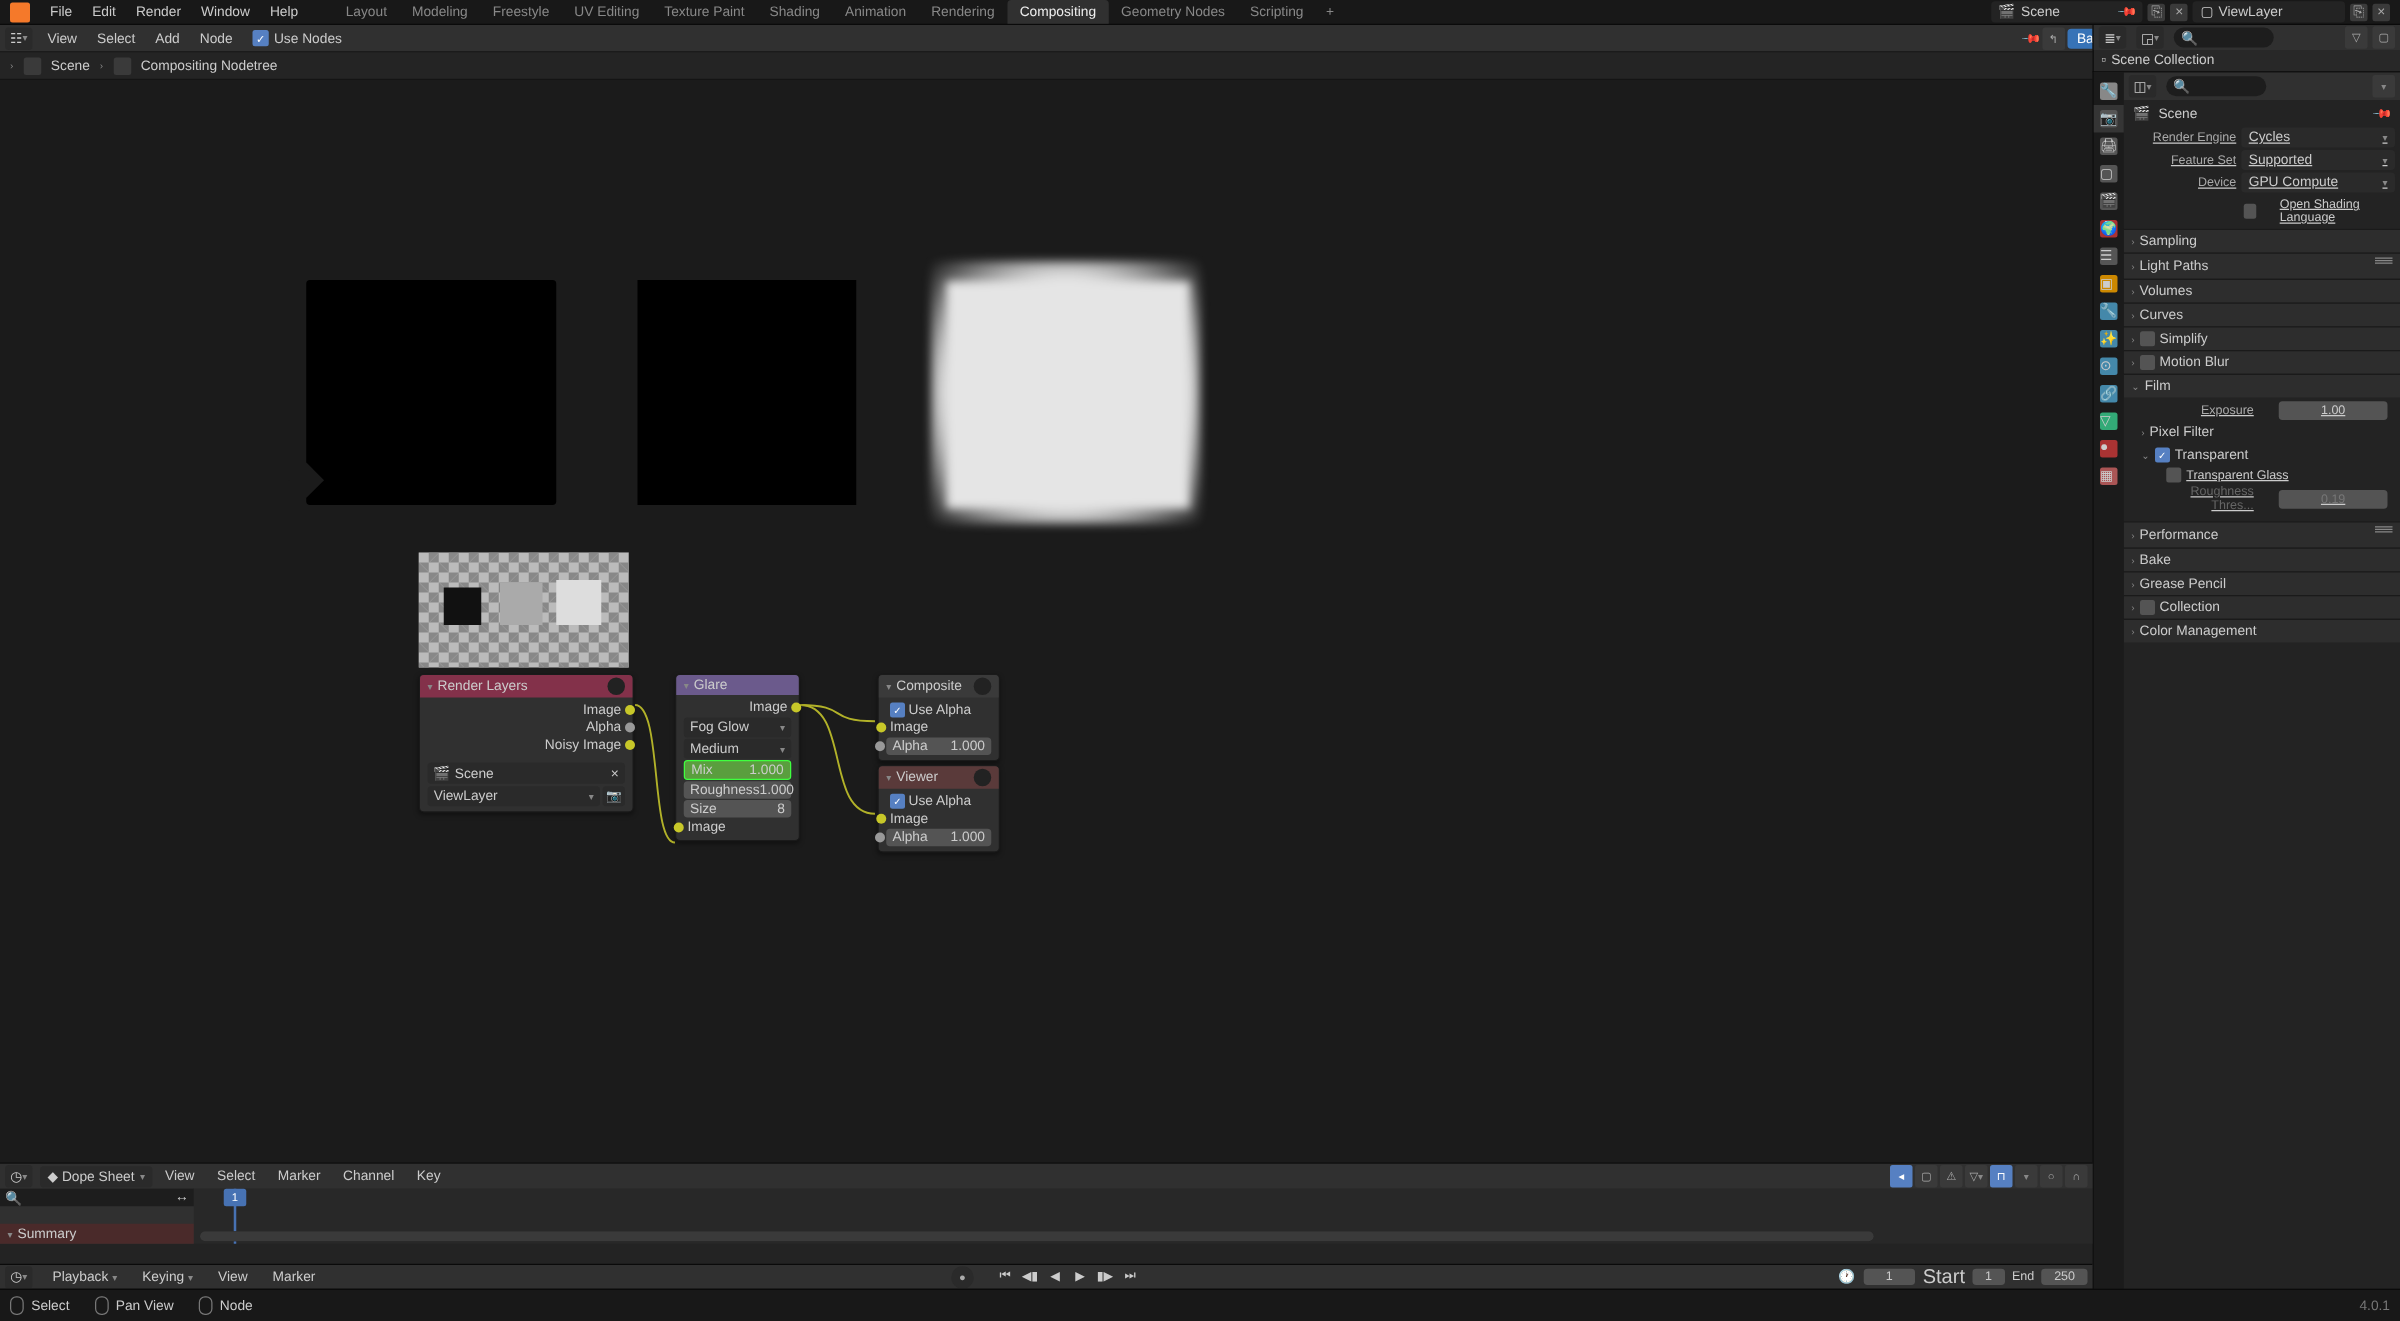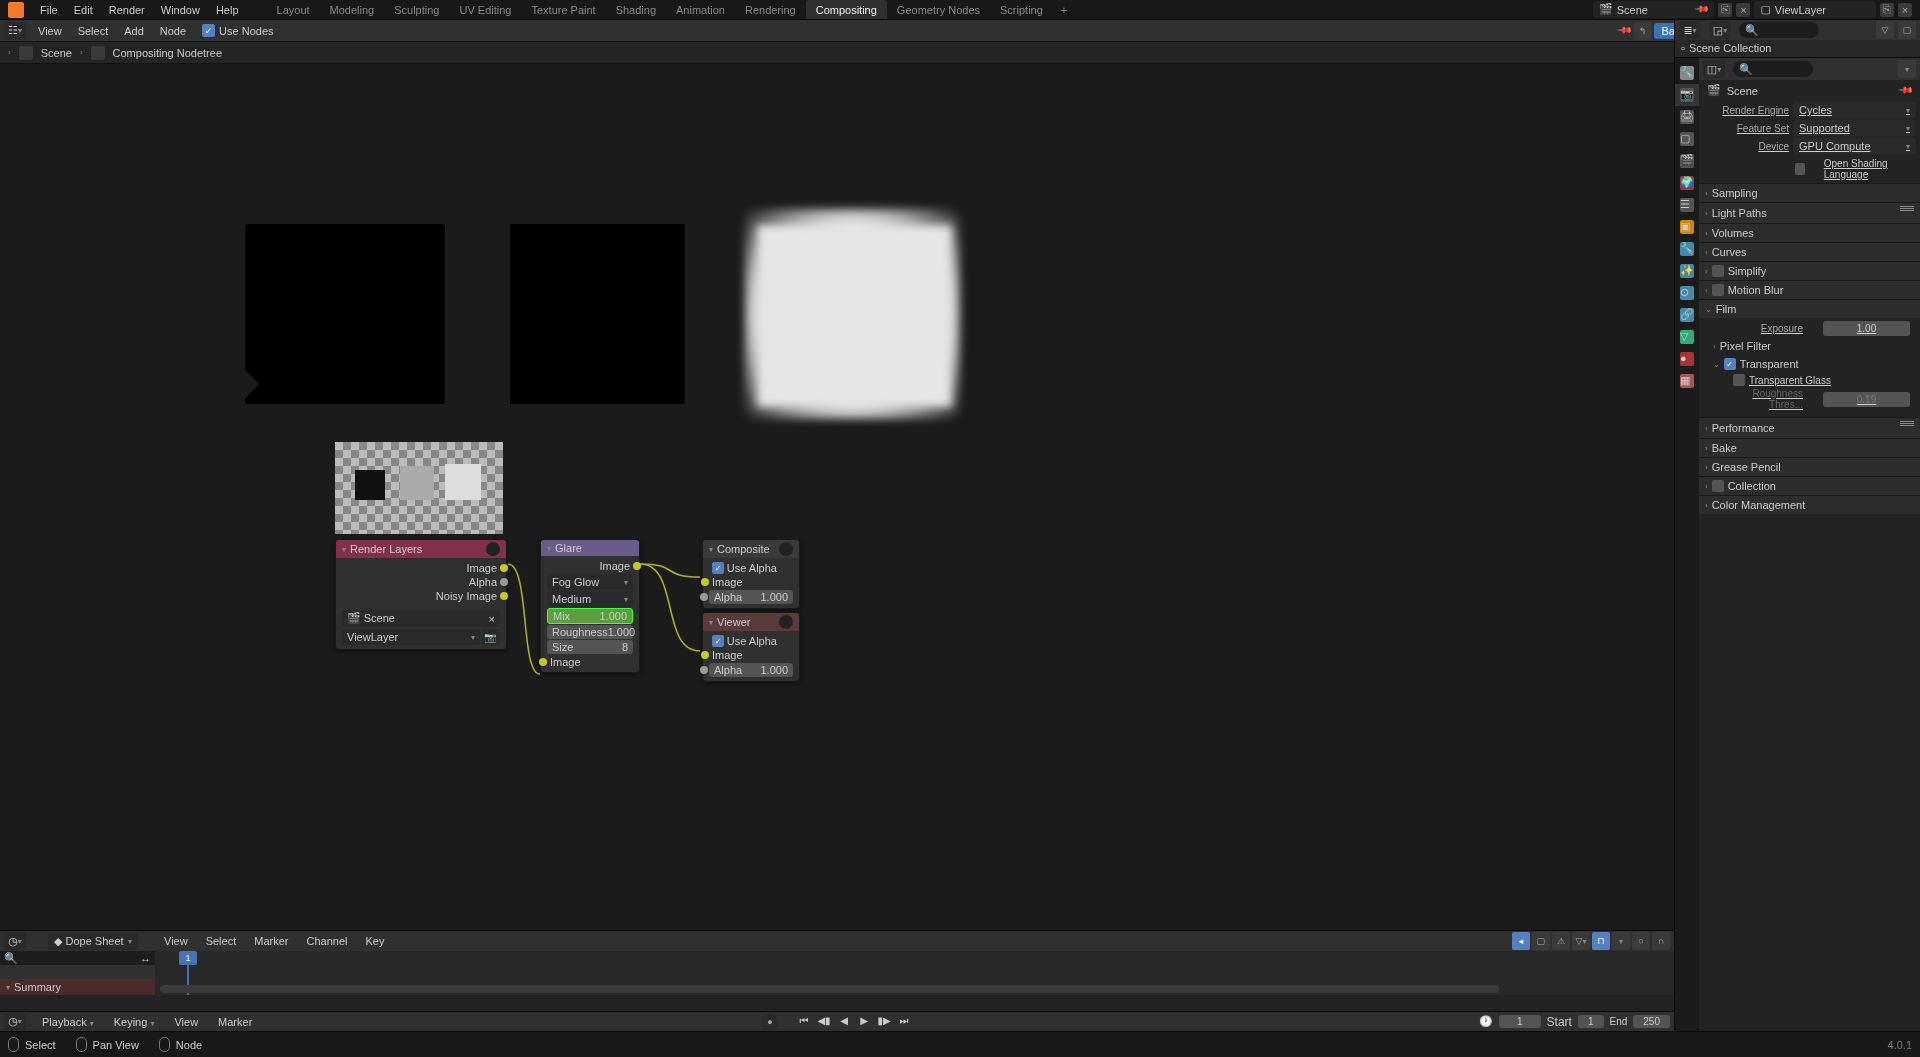--- a/index.html
+++ b/index.html
@@ -116,21 +116,21 @@
 <div class="topbar">
   <div class="blender-logo"></div>
   <div class="menu-item">File</div>
   <div class="menu-item">Edit</div>
   <div class="menu-item">Render</div>
   <div class="menu-item">Window</div>
   <div class="menu-item">Help</div>
   <div class="workspace-tabs">
     <div class="wtab">Layout</div>
     <div class="wtab">Modeling</div>
-    <div class="wtab">Sculpting</div>
+    <div class="wtab">Freestyle</div>
     <div class="wtab">UV Editing</div>
     <div class="wtab">Texture Paint</div>
     <div class="wtab">Shading</div>
     <div class="wtab">Animation</div>
     <div class="wtab">Rendering</div>
     <div class="wtab active">Compositing</div>
     <div class="wtab">Geometry Nodes</div>
     <div class="wtab">Scripting</div>
     <div class="wtab-add">+</div>
   </div>
@@ -515,21 +515,21 @@
     <div class="panel-hdr">
         <span class="chev">›</span>
         <span>Color Management</span>
       </div>
   </div>
 </div>
 
 <div class="dope">
   <div class="dope-bar">
     <div class="ed-btn">◷<span class="tri">▾</span></div>
-    <div class="node-select" style="margin:16px;padding:2px 6px;width:90px">
+    <div class="node-select" style="margin:0;padding:2px 6px;width:90px">
         <span>◆ <span>Dope Sheet</span></span>
         <span class="tri">▾</span>
       </div>
     <div class="sb-item">View</div>
     <div class="sb-item">Select</div>
     <div class="sb-item">Marker</div>
     <div class="sb-item">Channel</div>
     <div class="sb-item">Key</div>
     <div style="flex:1"></div>
     <div class="sq-btn on" style="background:#5680c2">◂</div>
@@ -576,21 +576,21 @@
     <div class="pc-btn">⏮</div>
     <div class="pc-btn">◀▮</div>
     <div class="pc-btn">◀</div>
     <div class="pc-btn">▶</div>
     <div class="pc-btn">▮▶</div>
     <div class="pc-btn">⏭</div>
   </div>
   <div style="margin-left:auto;display:flex;align-items:center;gap:6px">
     <span>🕐</span>
     <div class="frame-box">1</div>
-    <span style="font-size:12px">Start</span>
+    <span style="font-size:16px">Start</span>
     <div class="frame-box" style="padding:1px 10px">1</div>
     <span style="font-size:10px">End</span>
     <div class="frame-box" style="padding:1px 10px">250</div>
   </div>
 </div>
 
 <div class="statusbar">
   <div class="stat-item">
       <div class="mouse-icon"></div>
       <span>Select</span>

